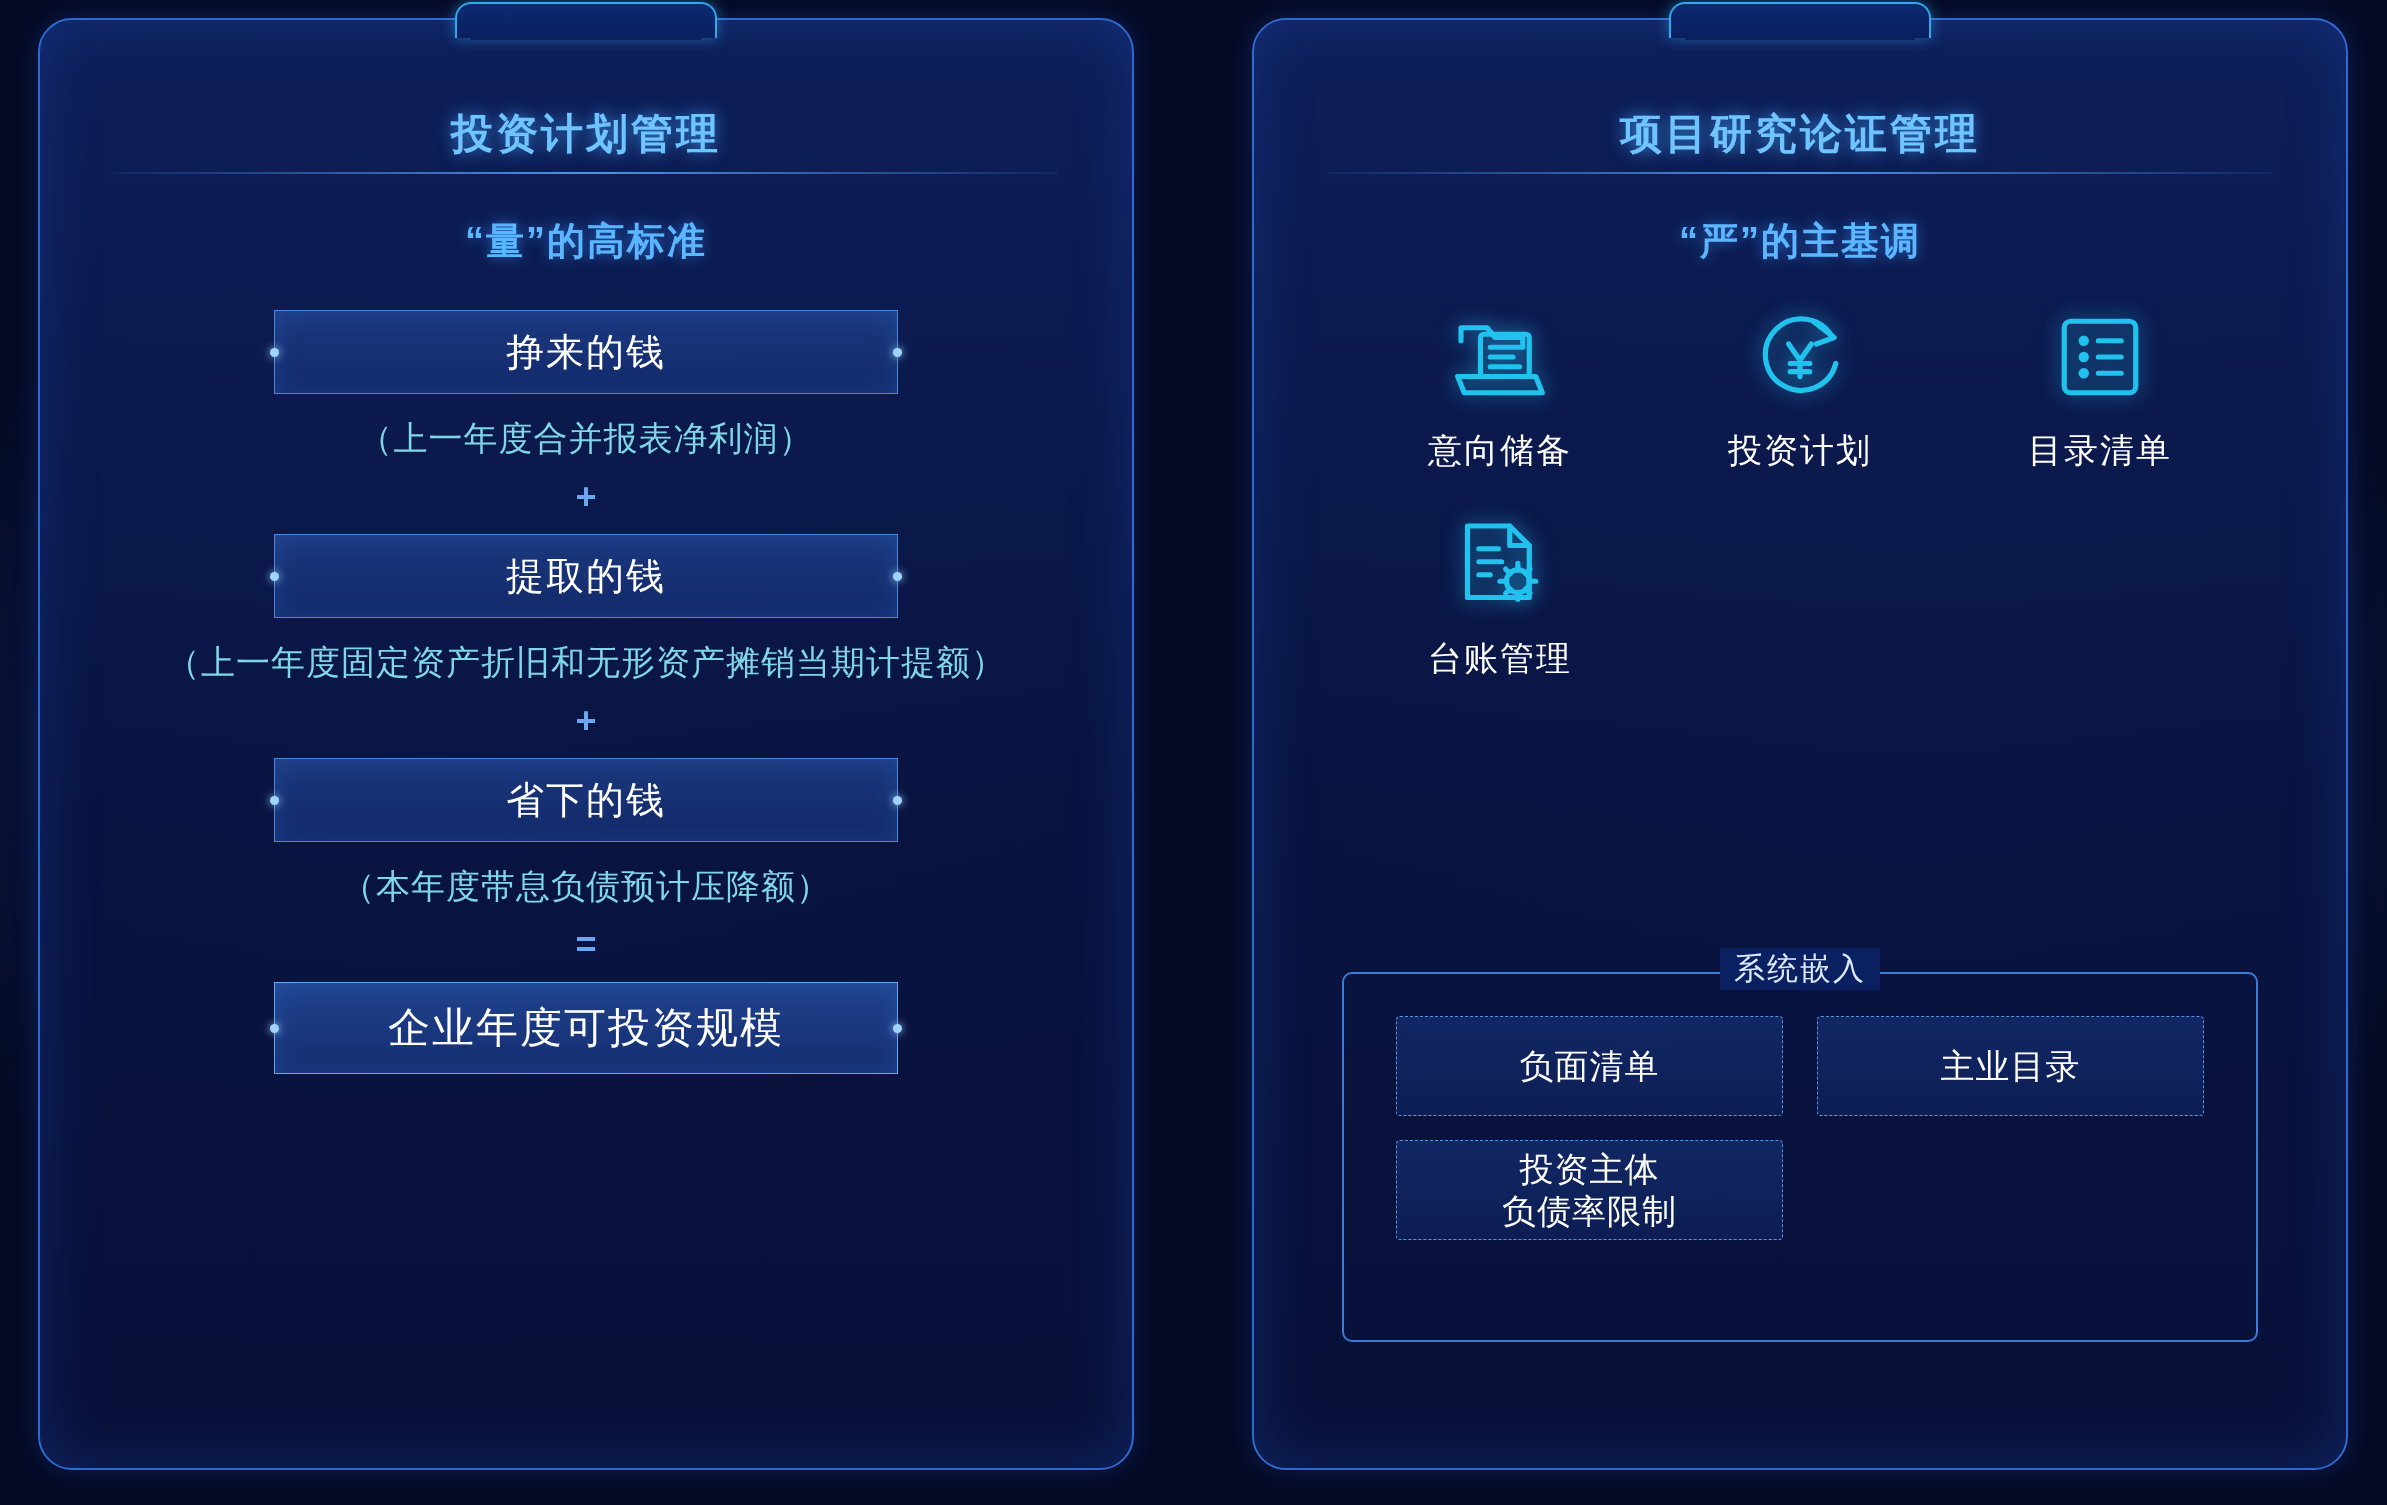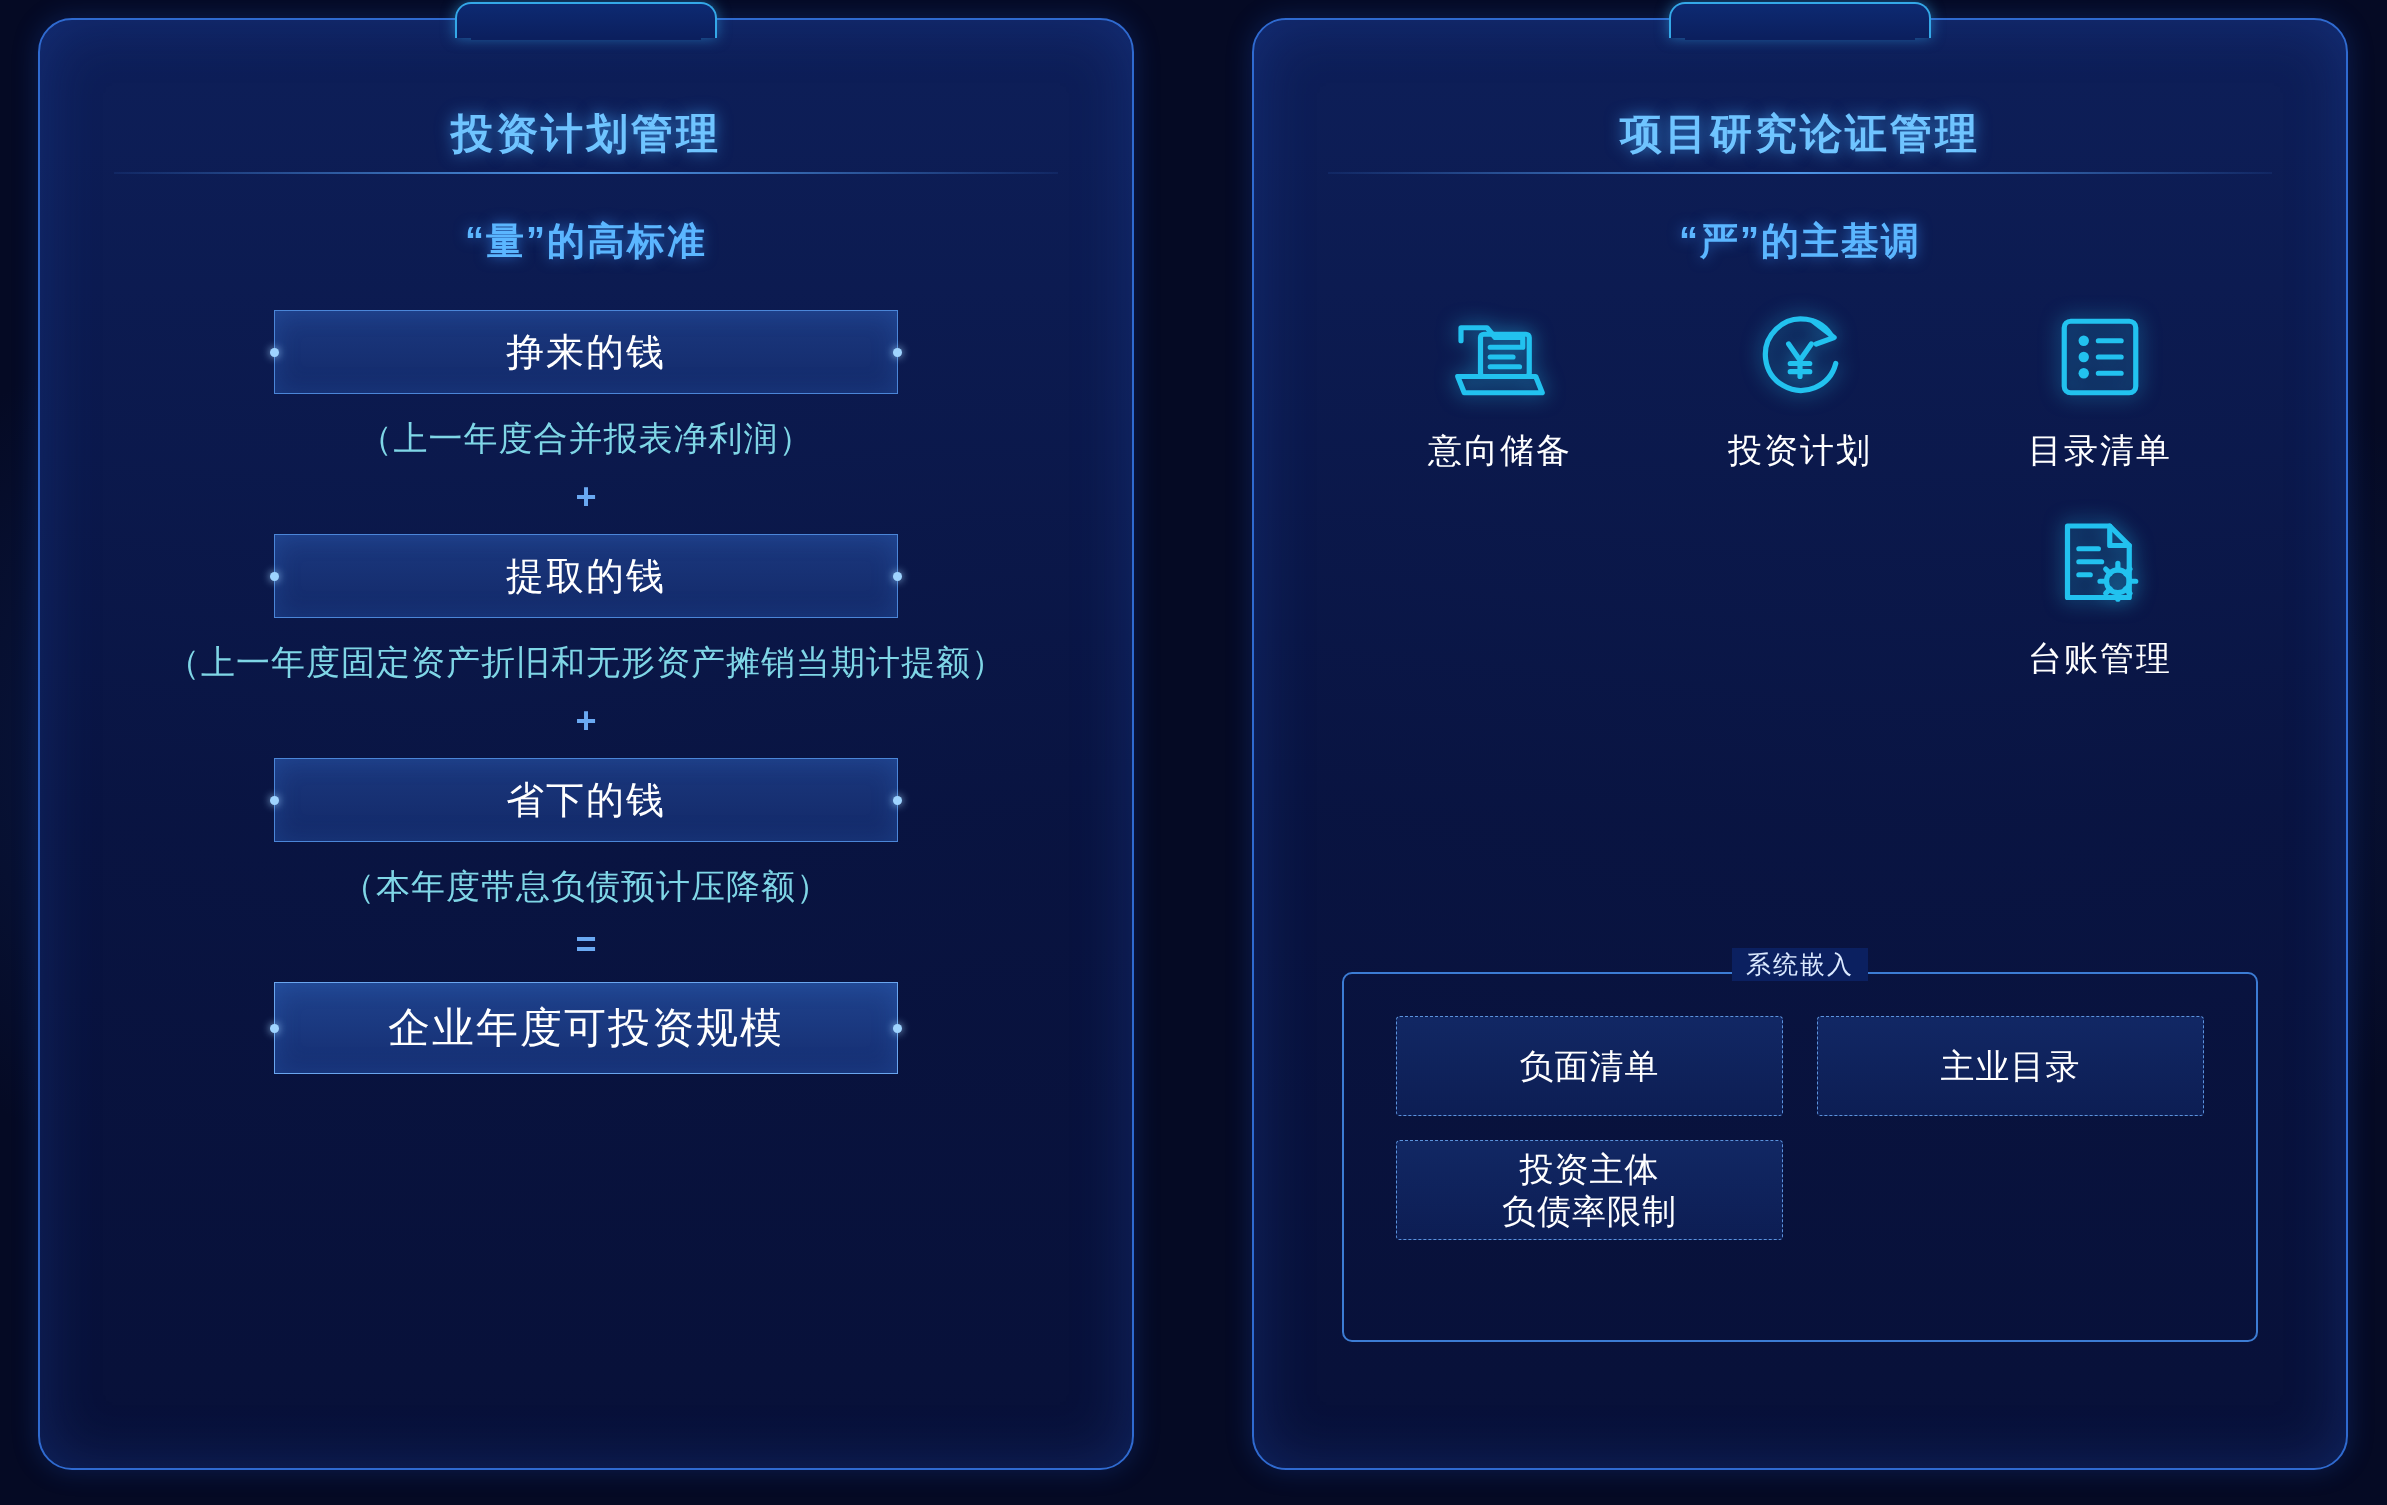--- a/index.html
+++ b/index.html
@@ -147,21 +147,21 @@
   .flow-op.eq { letter-spacing: 0; }
 
   
   .icon-grid {
     position: absolute;
     top: 272px;
     left: 96px;
     right: 96px;
     display: flex;
     flex-wrap: wrap;
-    justify-content: flex-end;
+    justify-content: flex-start;
   }
   .icon-cell {
     width: 300px;
     text-align: center;
     margin-bottom: 26px;
   }
   .icon-cell .glyph {
     height: 130px;
     display: flex;
     align-items: center;
@@ -187,21 +187,21 @@
     box-sizing: border-box;
   }
   .embed-label {
     position: absolute;
     top: -26px;
     left: 50%;
     transform: translateX(-50%);
     padding: 0 14px;
     background: #0b2060;
     color: #dbe9ff;
-    font-size: 25px;
+    font-size: 31px;
     letter-spacing: 2px;
     white-space: nowrap;
   }
   .embed-grid {
     position: absolute;
     top: 42px;
     left: 52px;
     right: 52px;
     display: grid;
     grid-template-columns: 1fr 1fr;

